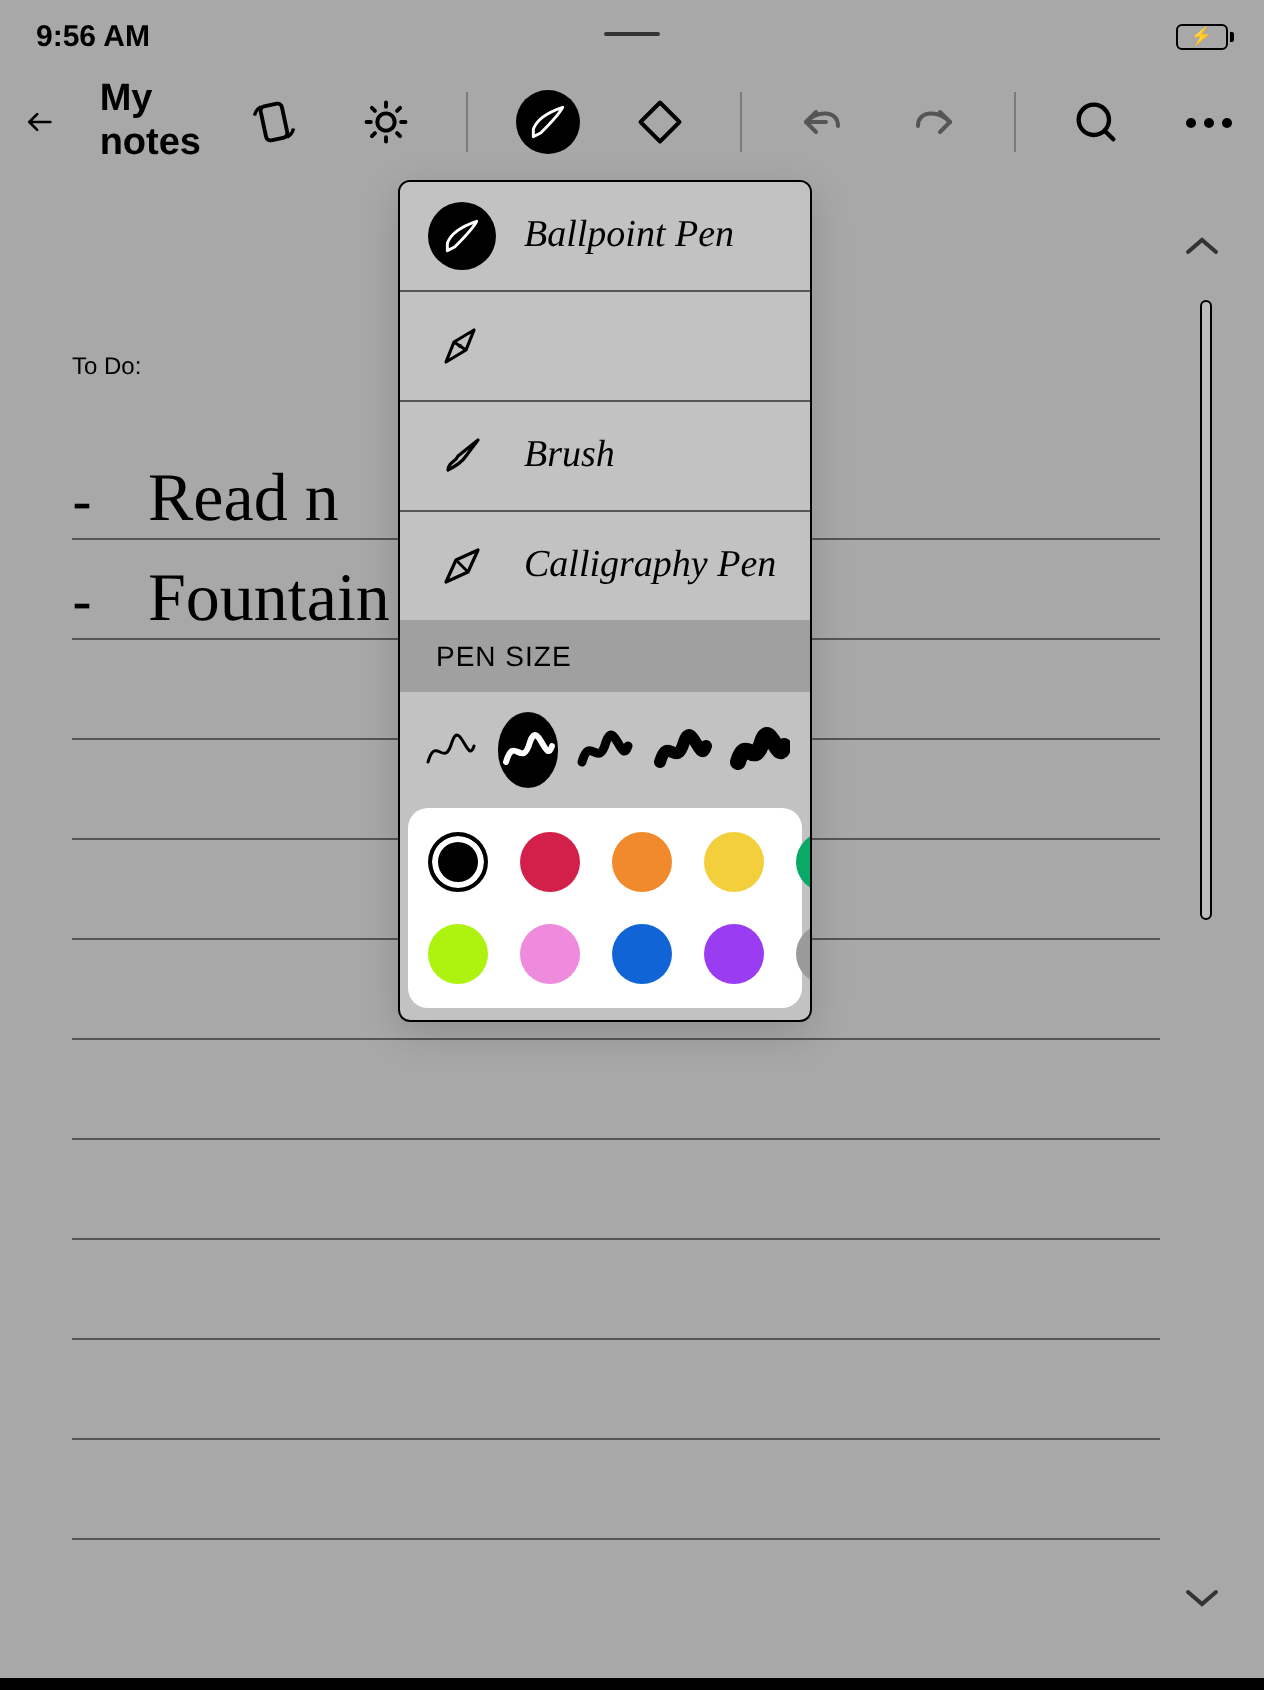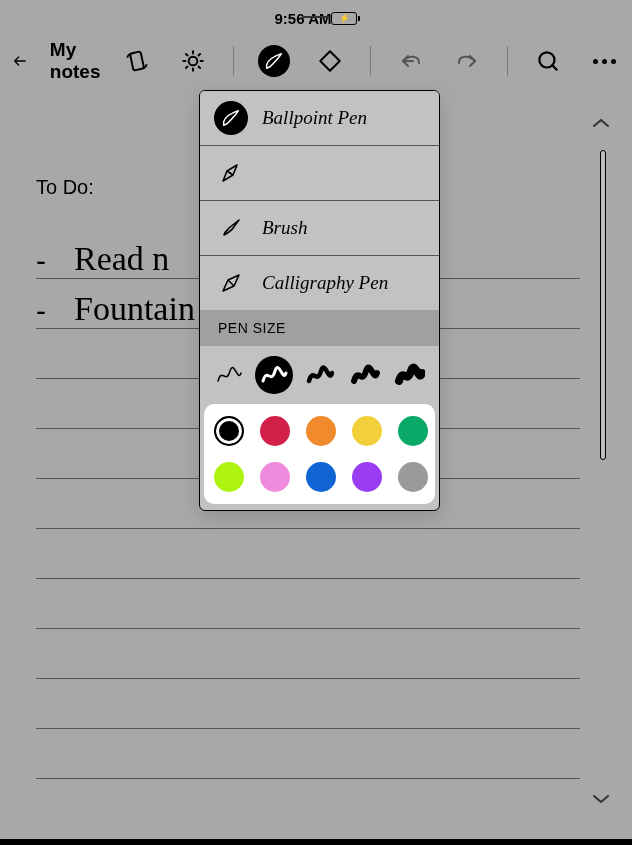--- a/index.html
+++ b/index.html
@@ -4,21 +4,21 @@
 <style>
   * { box-sizing: border-box; margin: 0; padding: 0; }
   body {
     width: 632px; height: 845px;
     background: #a8a8a8;
     font-family: Georgia, 'Times New Roman', serif;
     position: relative;
     overflow: hidden;
   }
   .status-bar {
-    display: flex; justify-content: center; align-items: center;
+    display: flex; justify-content: space-between; align-items: center;
     padding: 10px 18px 6px 18px;
     font-family: -apple-system, Helvetica, Arial, sans-serif;
     font-size: 15px; font-weight: 600; color: #000;
   }
   .status-handle {
     position: absolute; left: 50%; top: 16px; transform: translateX(-50%);
     width: 28px; height: 2px; background: #333; border-radius: 1px;
   }
   .battery {
     width: 26px; height: 13px; border: 1.5px solid #000; border-radius: 3px;
@@ -54,38 +54,38 @@
     position: absolute; left: 36px; right: 52px; top: 120px; bottom: 10px;
     background: transparent;
   }
   .note-line {
     border-bottom: 1.5px solid #555;
     height: 50px;
   }
   .note-line:first-child { border-bottom: none; }
   .todo-header {
     font-family: -apple-system, Helvetica, Arial, sans-serif;
-    font-size: 20px; color: #000; padding-top: 56px;
+    font-size: 12px; color: #000; padding-top: 56px;
   }
   .note-text {
     font-family: Georgia, serif; font-size: 34px; color: #000;
     padding-left: 6px;
   }
   .bullet { font-family: -apple-system, sans-serif; font-size: 30px; padding-right: 22px; }
   .scroll-thumb {
     position: absolute; right: 26px; top: 150px; width: 6px; height: 310px;
     border: 1.5px solid #000; border-radius: 3px; background: #bdbdbd;
   }
   .chevron-up { position: absolute; right: 22px; top: 116px; }
   .chevron-down { position: absolute; right: 22px; top: 792px; }
 
   
   .popover {
     position: absolute; left: 199px; top: 90px;
-    width: 241px;
+    width: 207px;
     background: #c2c2c2;
     border: 1.5px solid #000;
     border-radius: 6px;
     box-shadow: 0 6px 20px rgba(0,0,0,.15);
     overflow: hidden;
   }
   .popover::before {
     content: ""; position: absolute; top: -8px; left: 118px;
     width: 0; height: 0;
     border-left: 8px solid transparent;

